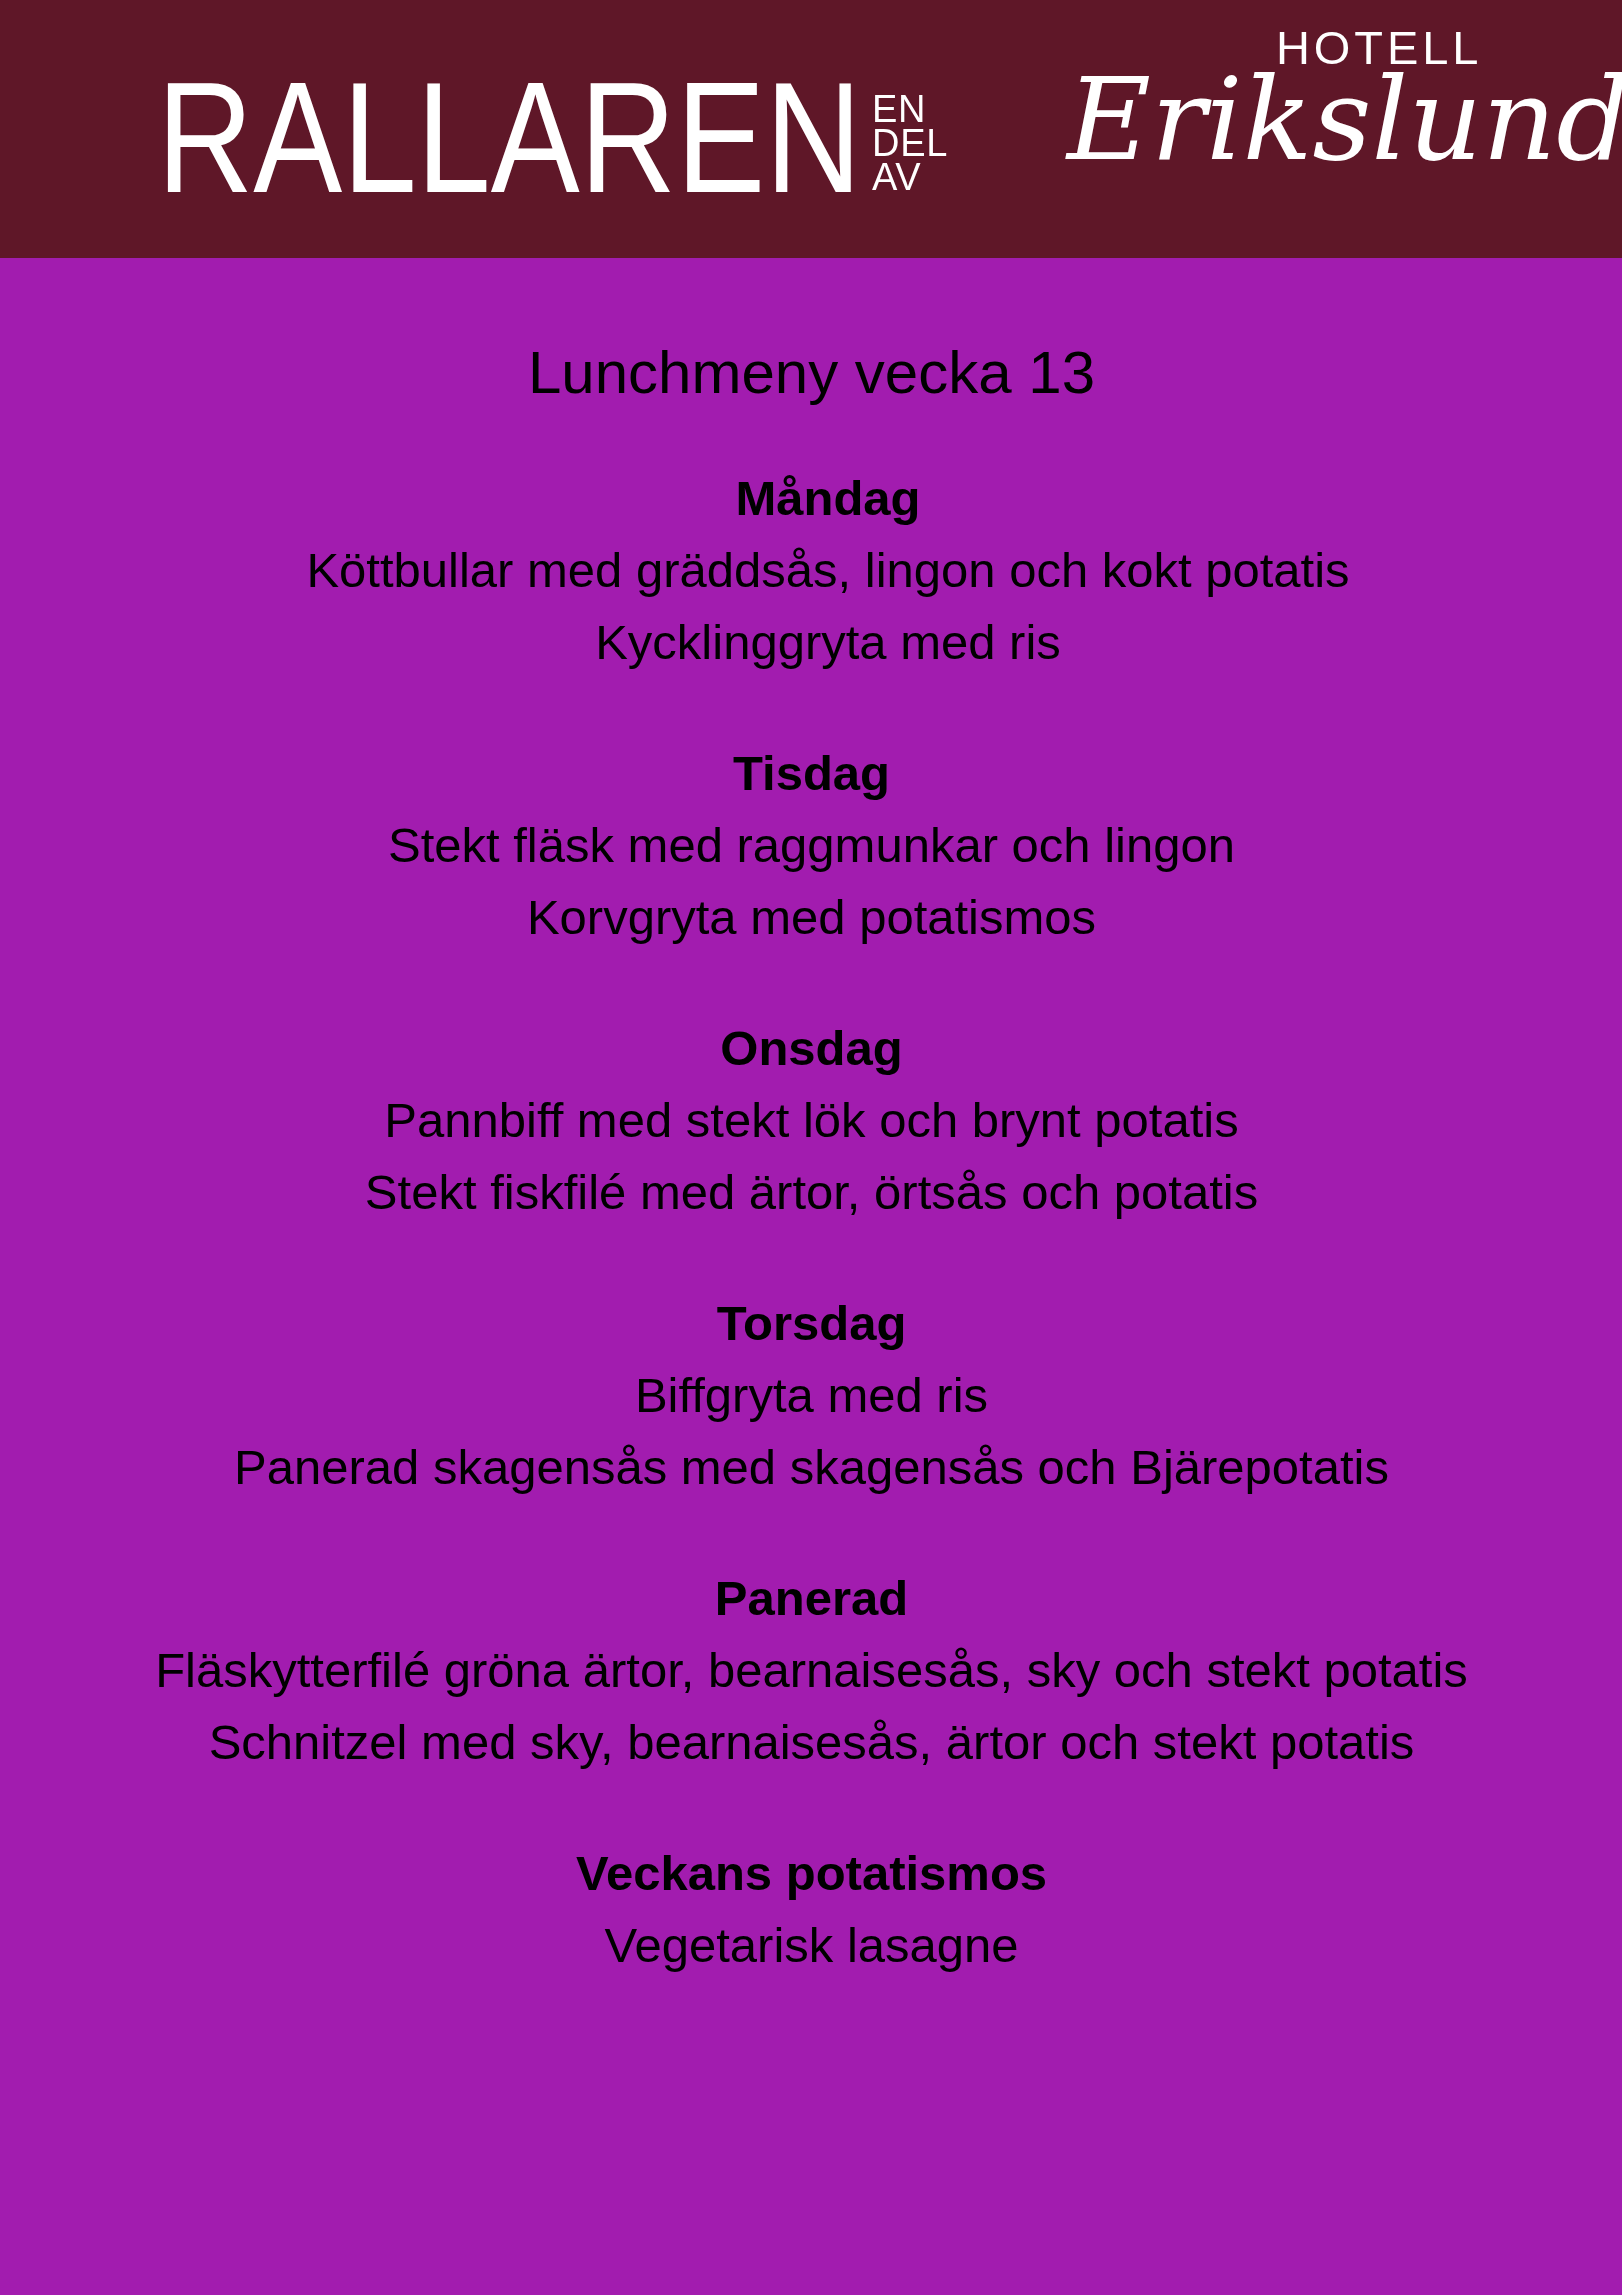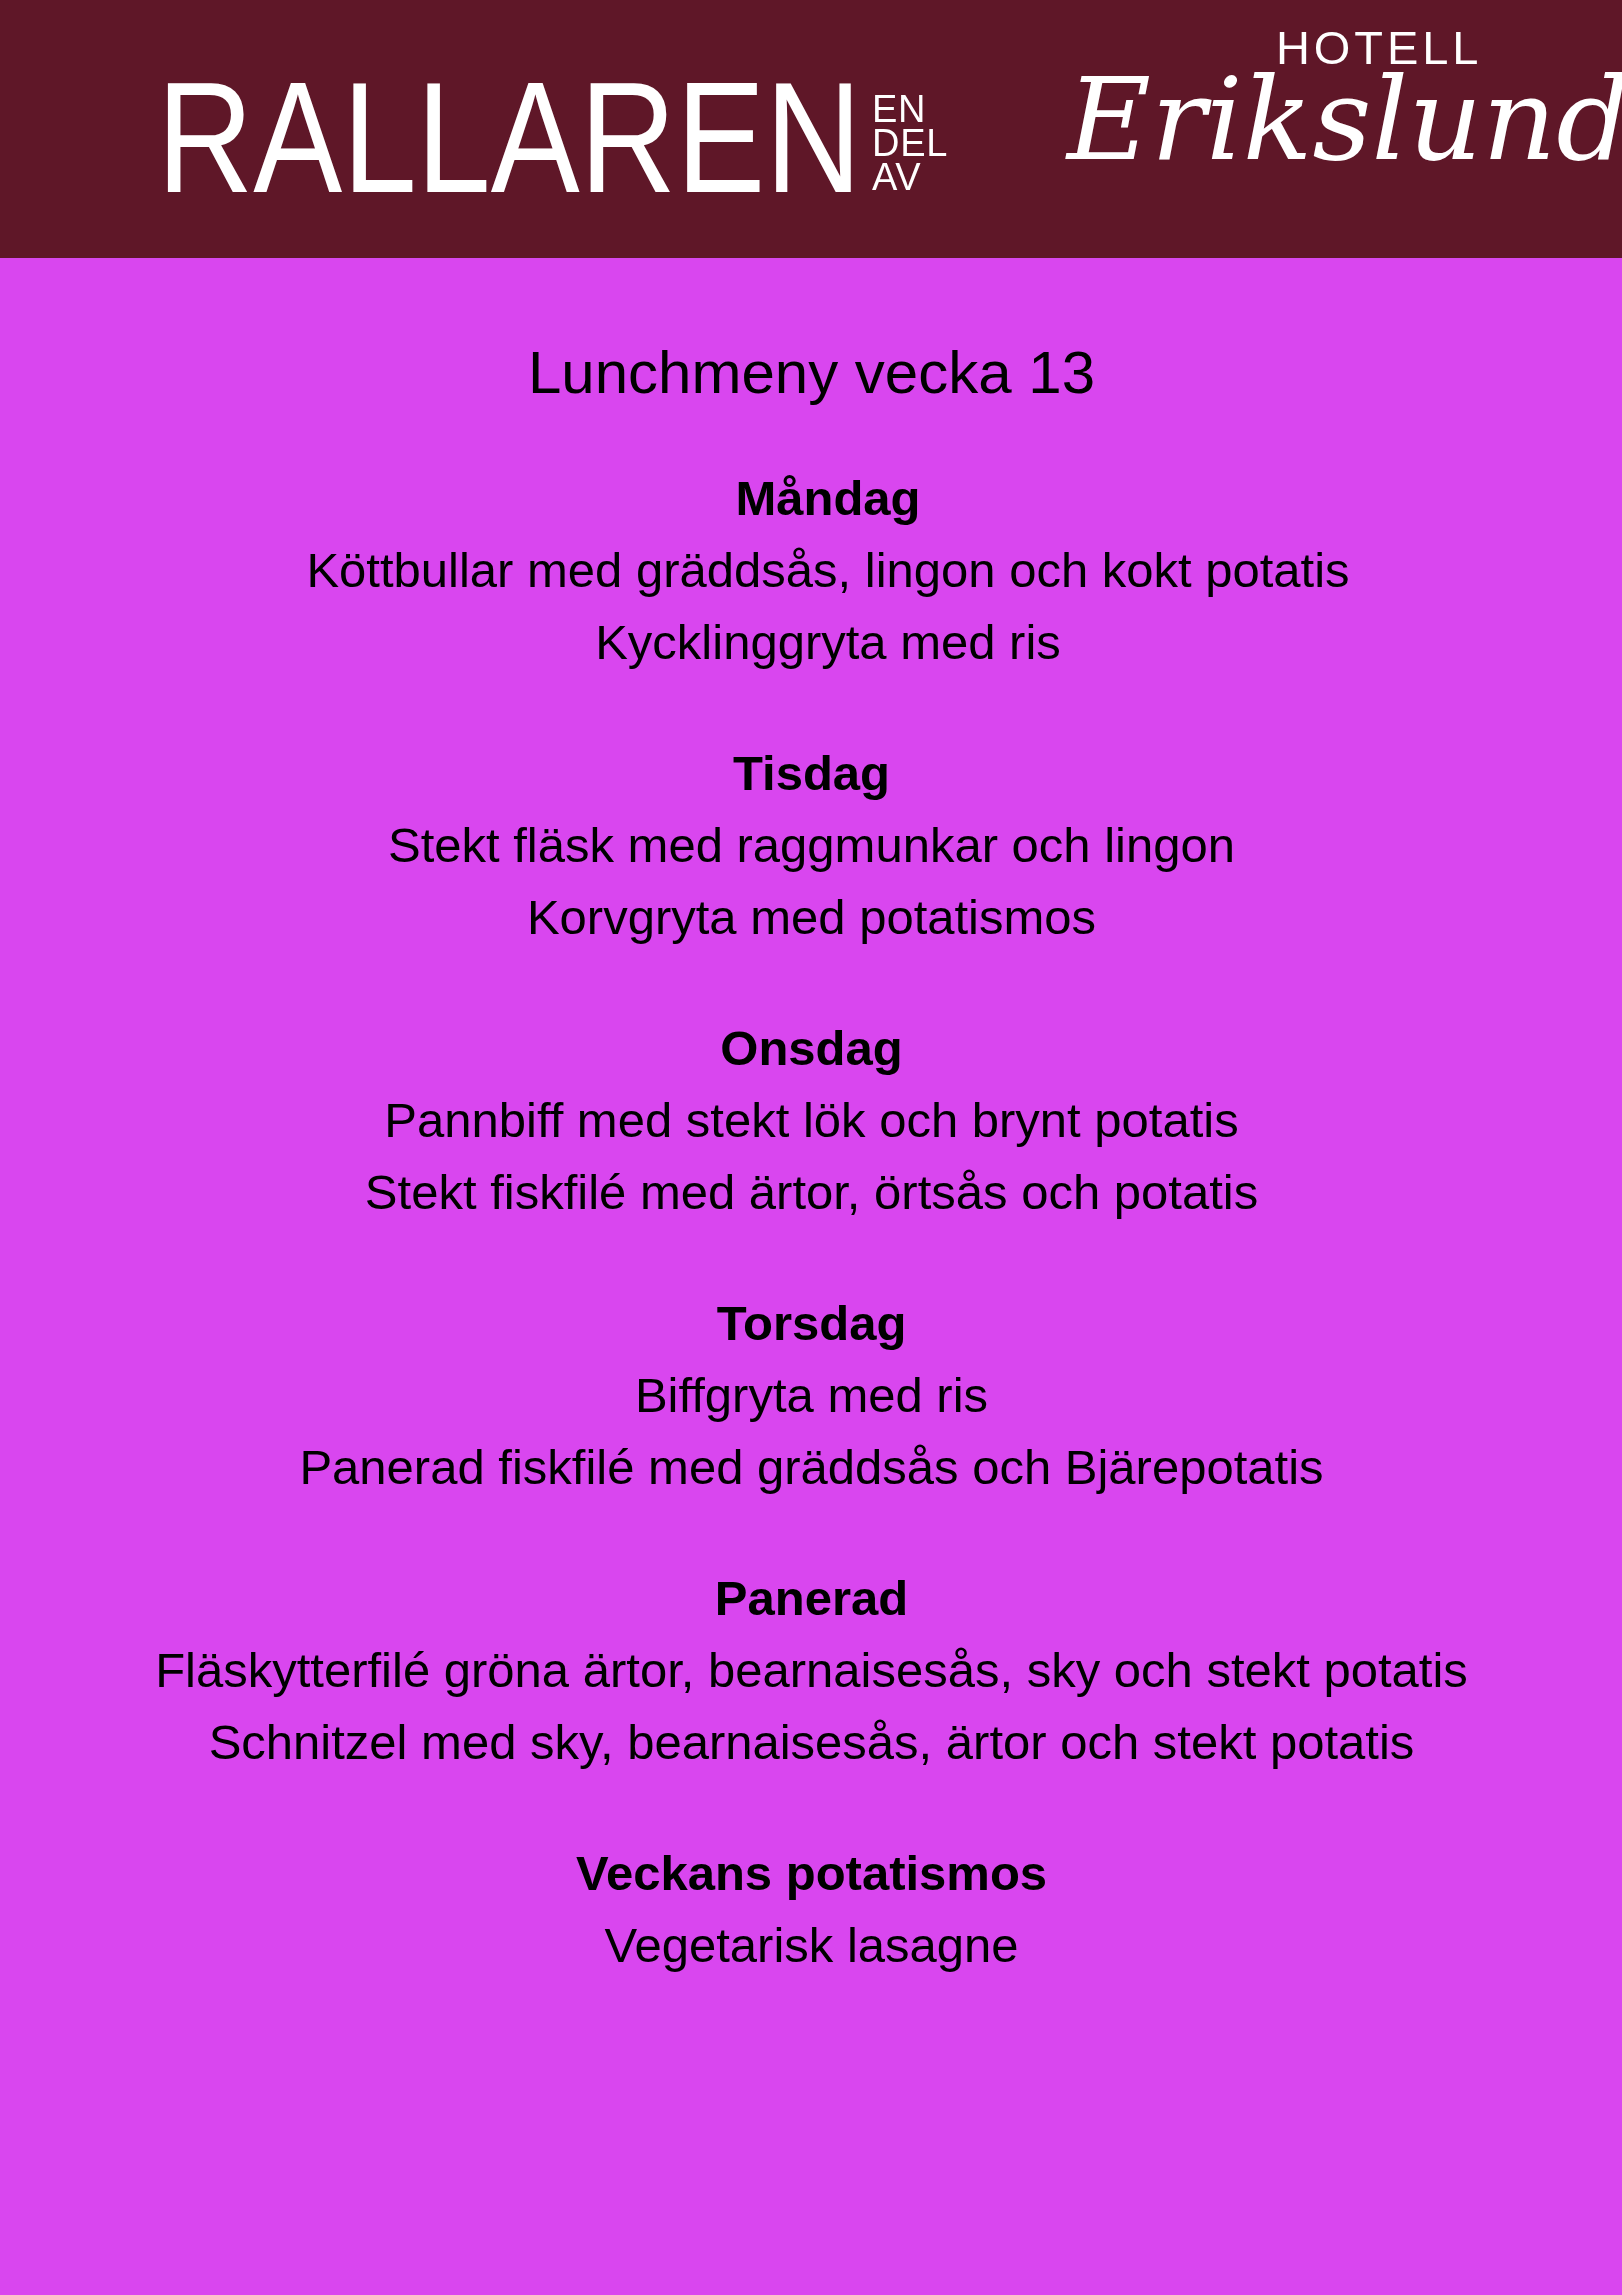--- a/index.html
+++ b/index.html
@@ -4,21 +4,21 @@
 <style>
   html, body {
     margin: 0;
     padding: 0;
     background: #ffffff;
   }
   .page {
     position: relative;
     width: 1623px;
     height: 2295px;
-    background: #d946ef;
+    background: #a21caf;
     overflow: hidden;
     font-family: "Liberation Sans", sans-serif;
   }
 
   
   .banner {
     position: absolute;
     top: 0;
     left: 0;
     width: 1623px;
@@ -141,21 +141,21 @@
 
     <section class="day-section">
       <h2 class="day-header">Onsdag</h2>
       <p class="dish">Pannbiff med stekt lök och brynt potatis</p>
       <p class="dish">Stekt fiskfilé med ärtor, örtsås och potatis</p>
     </section>
 
     <section class="day-section">
       <h2 class="day-header">Torsdag</h2>
       <p class="dish">Biffgryta med ris</p>
-      <p class="dish">Panerad fiskfilé med gräddsås och Bjärepotatis</p>
+      <p class="dish">Panerad skagensås med skagensås och Bjärepotatis</p>
     </section>
 
     <section class="day-section">
       <h2 class="day-header">Panerad</h2>
       <p class="dish">Fläskytterfilé gröna ärtor, bearnaisesås, sky och stekt potatis</p>
       <p class="dish">Schnitzel med sky, bearnaisesås, ärtor och stekt potatis</p>
     </section>
 
     <section class="day-section">
       <h2 class="day-header">Veckans potatismos</h2>

